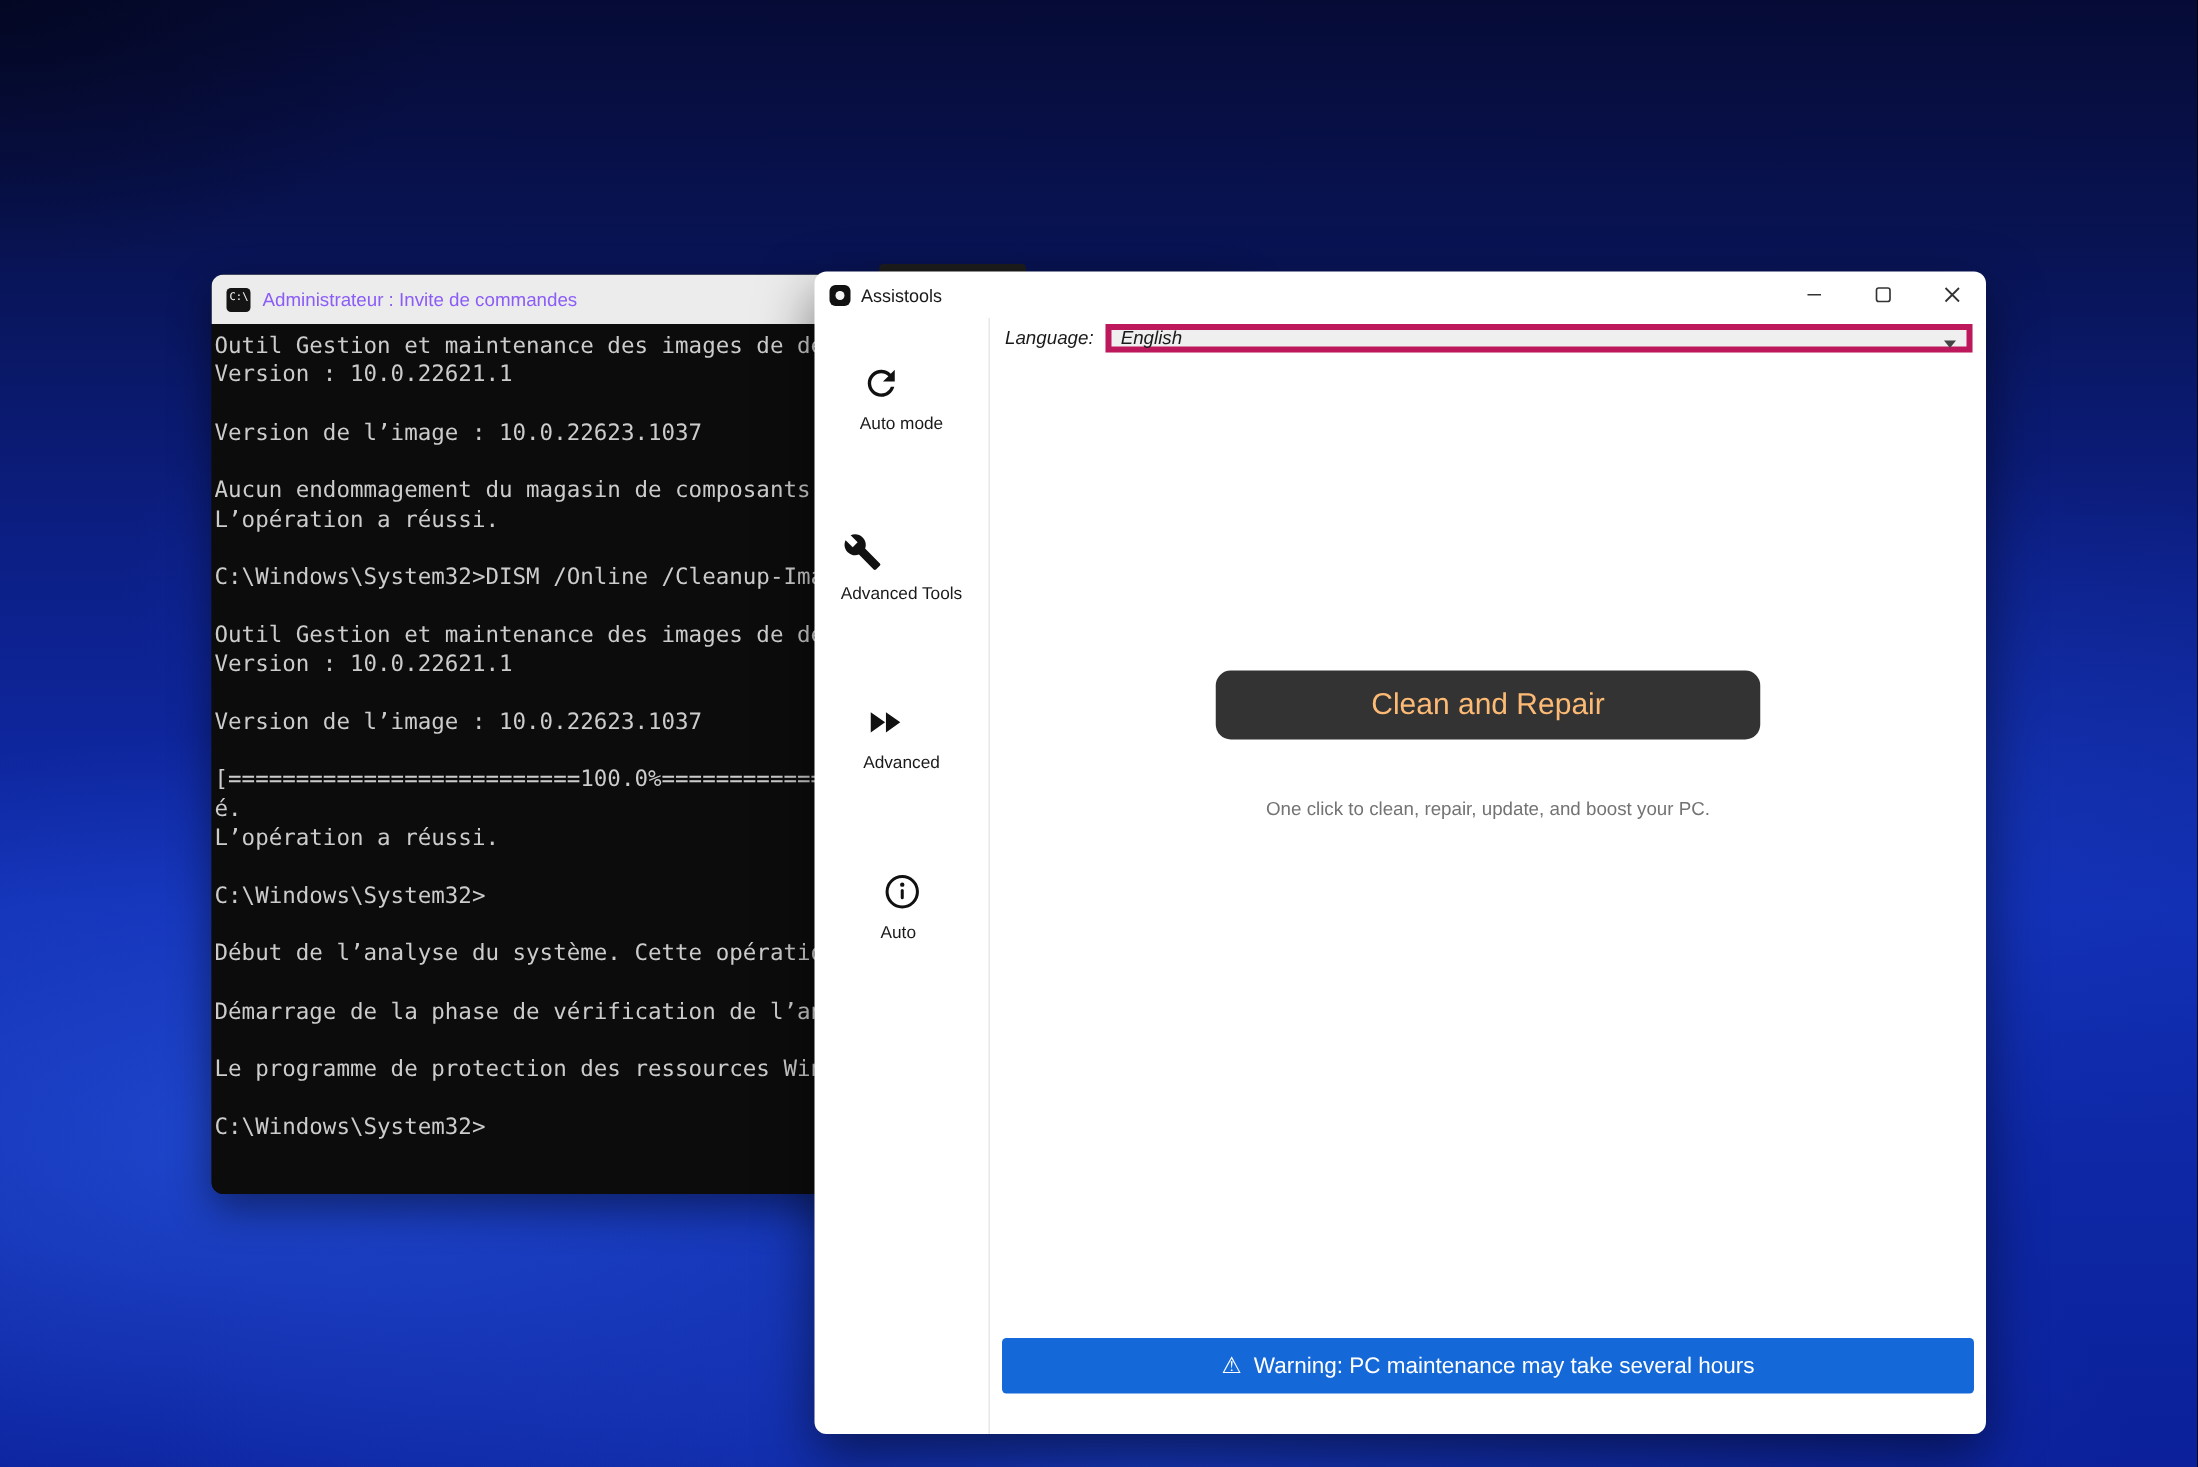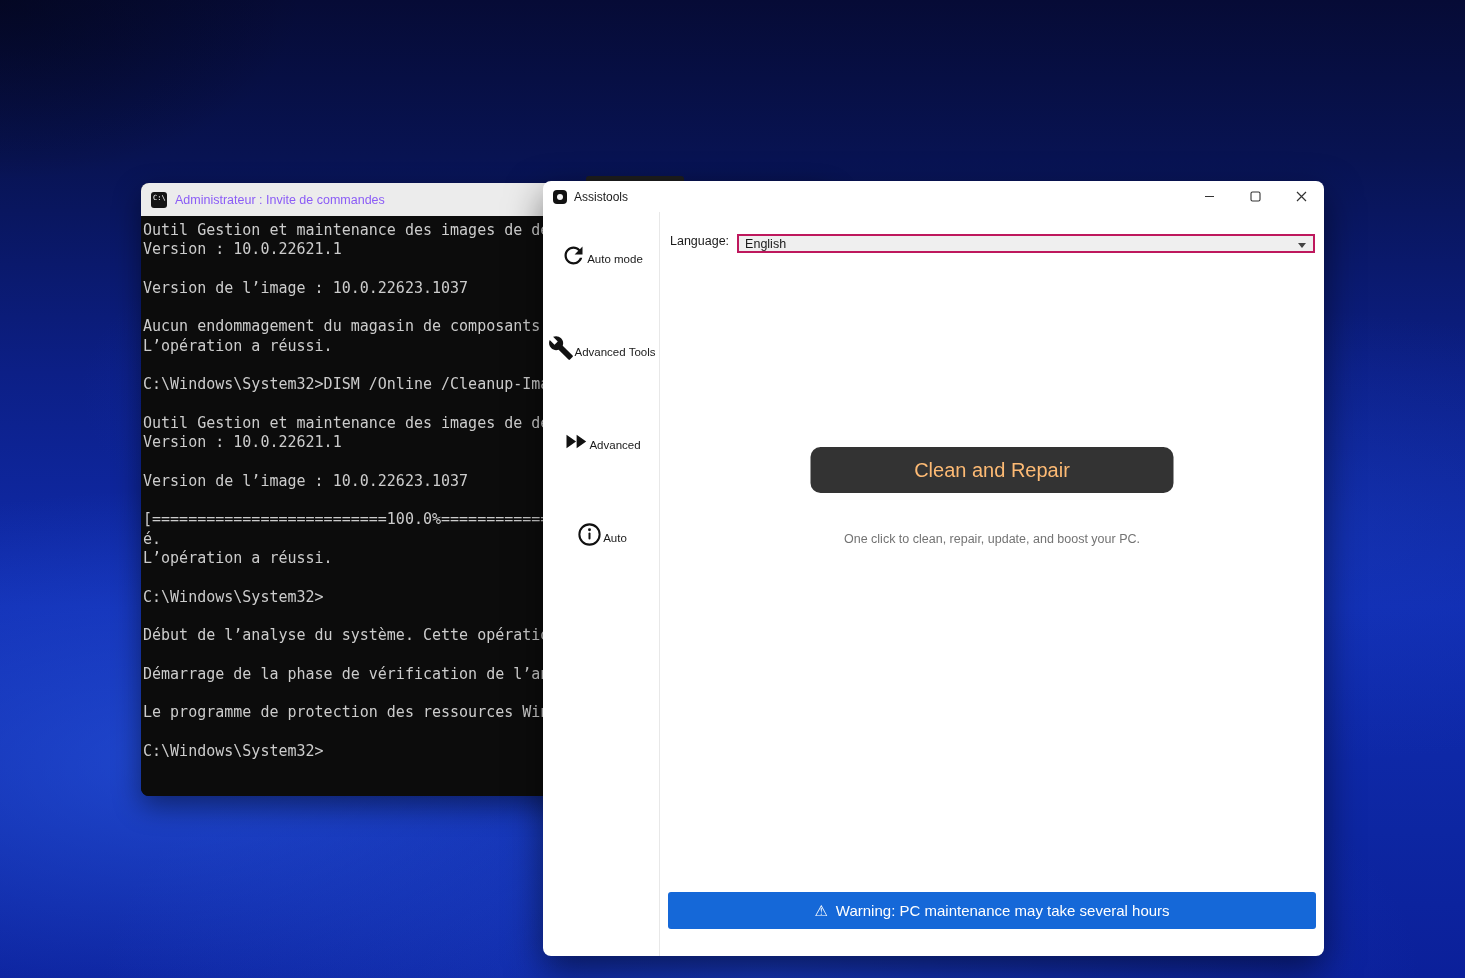--- a/index.html
+++ b/index.html
@@ -47,30 +47,30 @@
   .app-logo::after{content:"";position:absolute;left:4px;top:4px;width:6px;height:6px;border-radius:50%;background:#f5f5f5;}
   .app-title{font-size:12px;color:#1a1a1a;}
   .win-controls{margin-left:auto;display:flex;height:100%;}
   .win-btn{width:46px;height:100%;display:flex;align-items:center;justify-content:center;cursor:pointer;}
 
   .app-content{flex:1;display:flex;min-height:0;}
 
   
   .sidebar{width:117px;flex:0 0 117px;border-right:1px solid #e8e8e8;box-sizing:border-box;
     padding-top:29px;display:flex;flex-direction:column;align-items:center;}
-  .side-item{display:flex;flex-direction:row;align-items:center;margin-bottom:65px;cursor:pointer;}
+  .side-item{display:flex;flex-direction:column;margin-bottom:65px;cursor:pointer;}
   .side-item .icon{width:28px;height:28px;display:flex;align-items:center;justify-content:center;}
   .side-item .lbl{margin-top:8px;font-size:11.5px;color:#1a1a1a;white-space:nowrap;}
 
   
   .main{flex:1;position:relative;min-width:0;}
-  .lang-row{display:flex;margin:22px 9px 0 10px;height:20px;}
+  .lang-row{display:flex;align-items:center;margin:3px 9px 0 10px;height:20px;font-style:italic;}
   .lang-label{font-size:12.5px;color:#1a1a1a;margin-right:8px;white-space:nowrap;}
   .lang-select{
-    flex:1;height:19px;background:#efefef;border:2px solid #be185d;box-sizing:border-box;
+    flex:1;height:19px;background:#efefef;border:4px solid #be185d;box-sizing:border-box;
     display:flex;align-items:center;padding:0 8px 0 6px;cursor:pointer;position:relative;
   }
   .lang-value{font-size:12.5px;color:#1a1a1a;}
   .lang-caret{position:absolute;right:7px;top:7px;width:0;height:0;
     border-left:4.5px solid transparent;border-right:4.5px solid transparent;border-top:5.5px solid #444;}
 
   .primary-btn{
     position:absolute;left:50%;top:235px;transform:translateX(-50%);
     width:363px;height:46px;background:#333333;border:none;border-radius:10px;
     color:#fdba74;font-size:20px;font-weight:500;font-family:"Liberation Sans",sans-serif;

